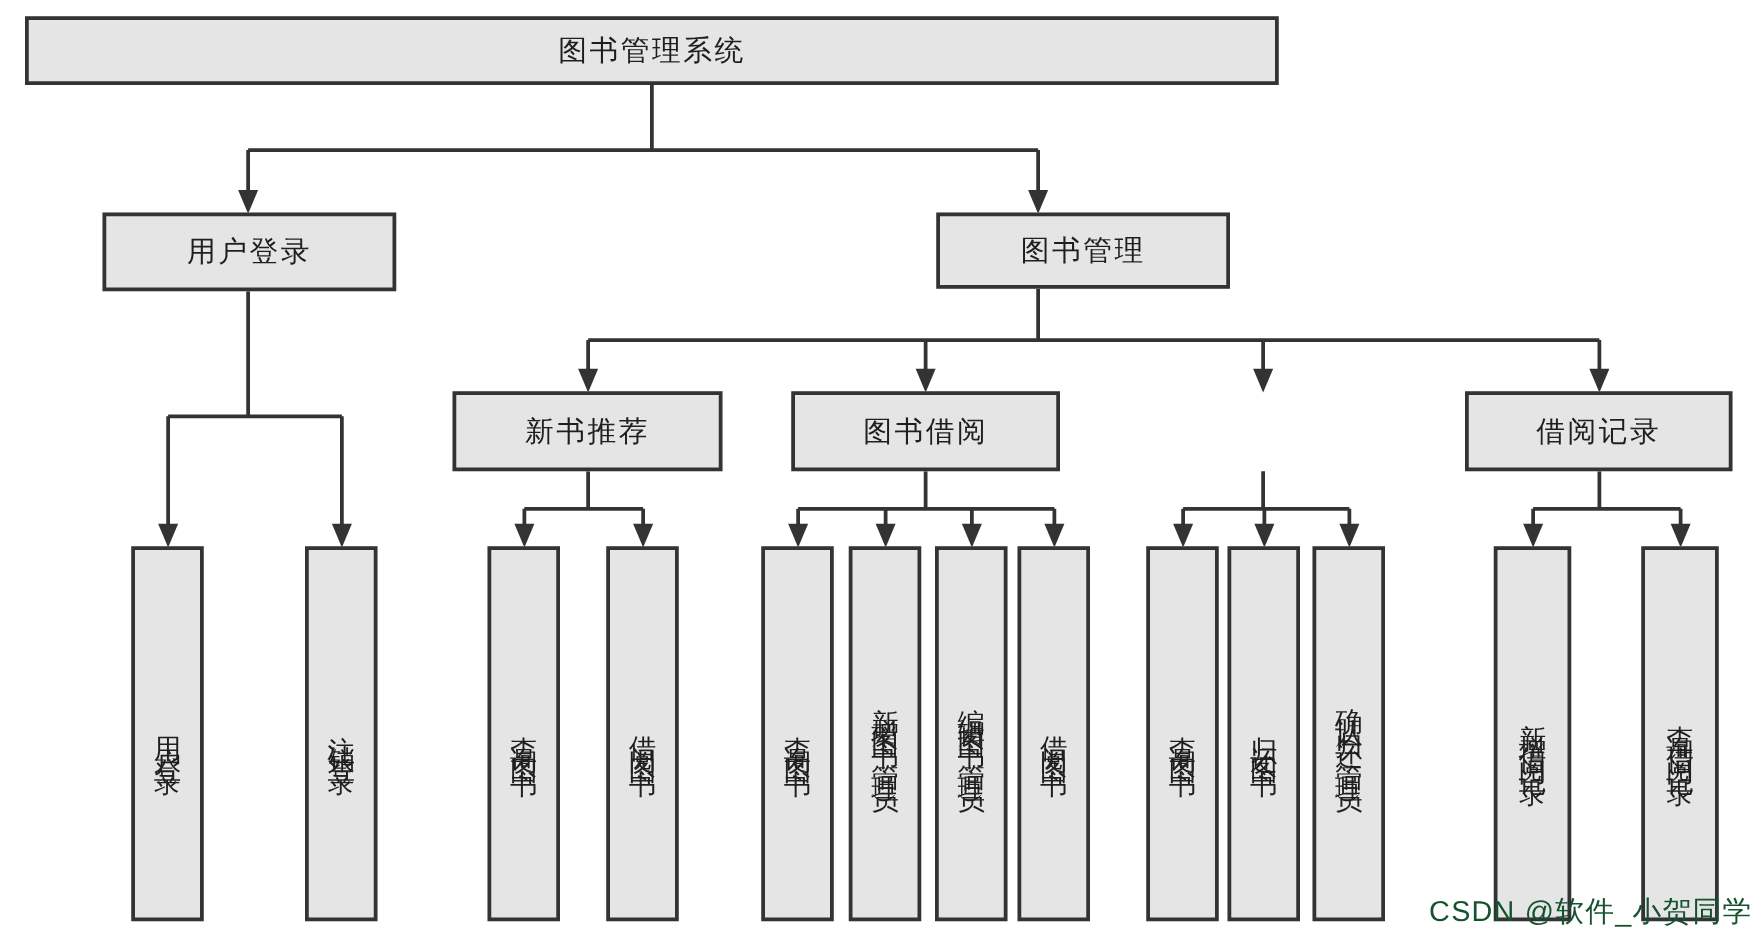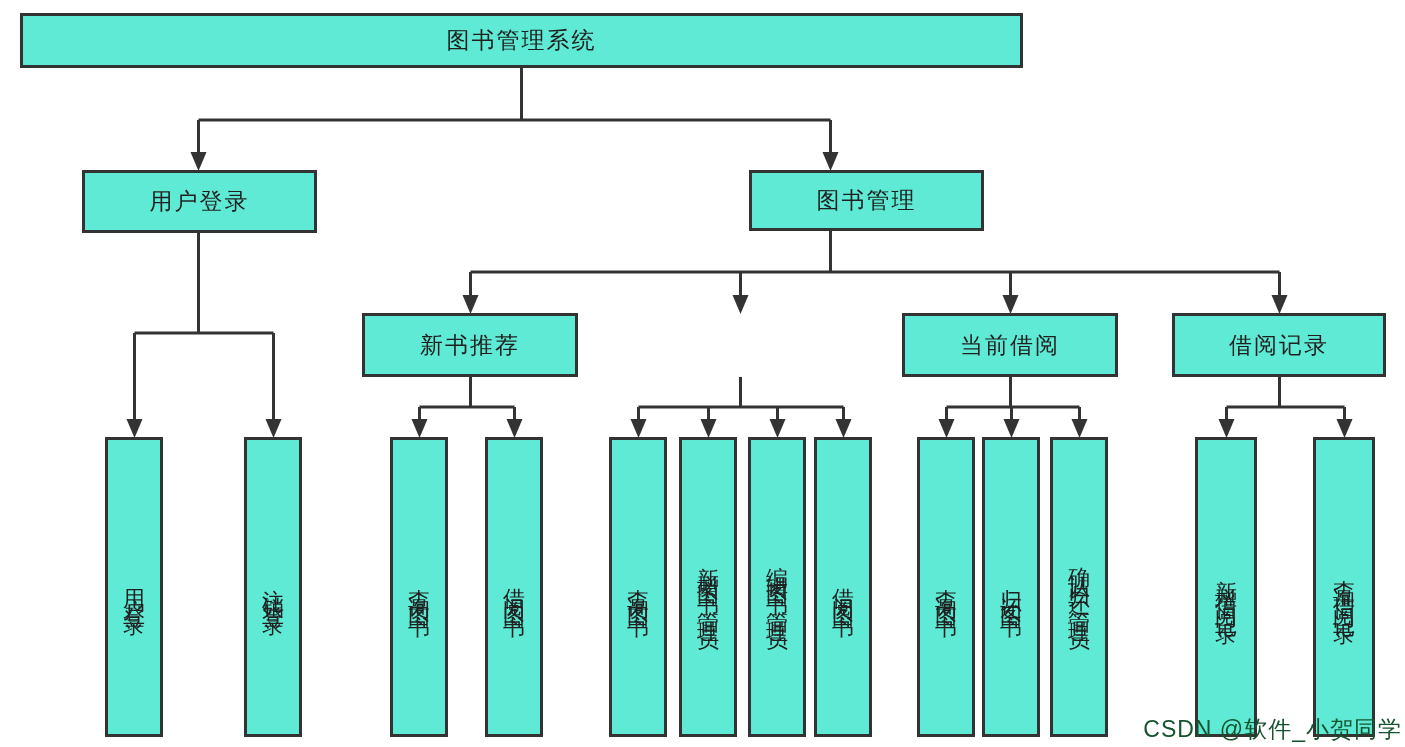--- a/index.html
+++ b/index.html
@@ -11,21 +11,21 @@
     position:relative;
     overflow:hidden;
     color:#1f1f1f;
   }
   .stage { position:absolute; left:0; top:0; width:1405px; height:747px; }
   svg.connectors { position:absolute; left:0; top:0; z-index:1; }
   .node {
     position:absolute;
     box-sizing:border-box;
     border:3px solid #333333;
-    background:#5eead4;
+    background:#e5e5e5;
     display:flex;
     align-items:center;
     justify-content:center;
     z-index:2;
     text-align:center;
   }
   .h-node { font-size:23px; letter-spacing:2px; }
   .v-node {
     writing-mode:vertical-rl;
     font-size:22px;
@@ -96,22 +96,22 @@
   <div class="node h-node" style="left:82px;top:170px;width:235px;height:63px">
     <span>用户登录</span>
   </div>
   <div class="node h-node" style="left:749px;top:170px;width:235px;height:61px">
     <span>图书管理</span>
   </div>
 
   <div class="node h-node" style="left:362px;top:313px;width:216px;height:64px">
     <span>新书推荐</span>
   </div>
-  <div class="node h-node" style="left:902px;top:313px;width:216px;height:64px">
-    <span>当前借阅</span>
+  <div class="node h-node" style="left:633px;top:313px;width:215px;height:64px">
+    <span>图书借阅</span>
   </div>
   <div class="node h-node" style="left:1172px;top:313px;width:214px;height:64px">
     <span>借阅记录</span>
   </div>
 
   <div class="node v-node" style="left:105px;top:437px;width:58px;height:300px">
     <span>用户登录</span>
   </div>
   <div class="node v-node" style="left:244px;top:437px;width:58px;height:300px">
     <span>注销登录</span>

